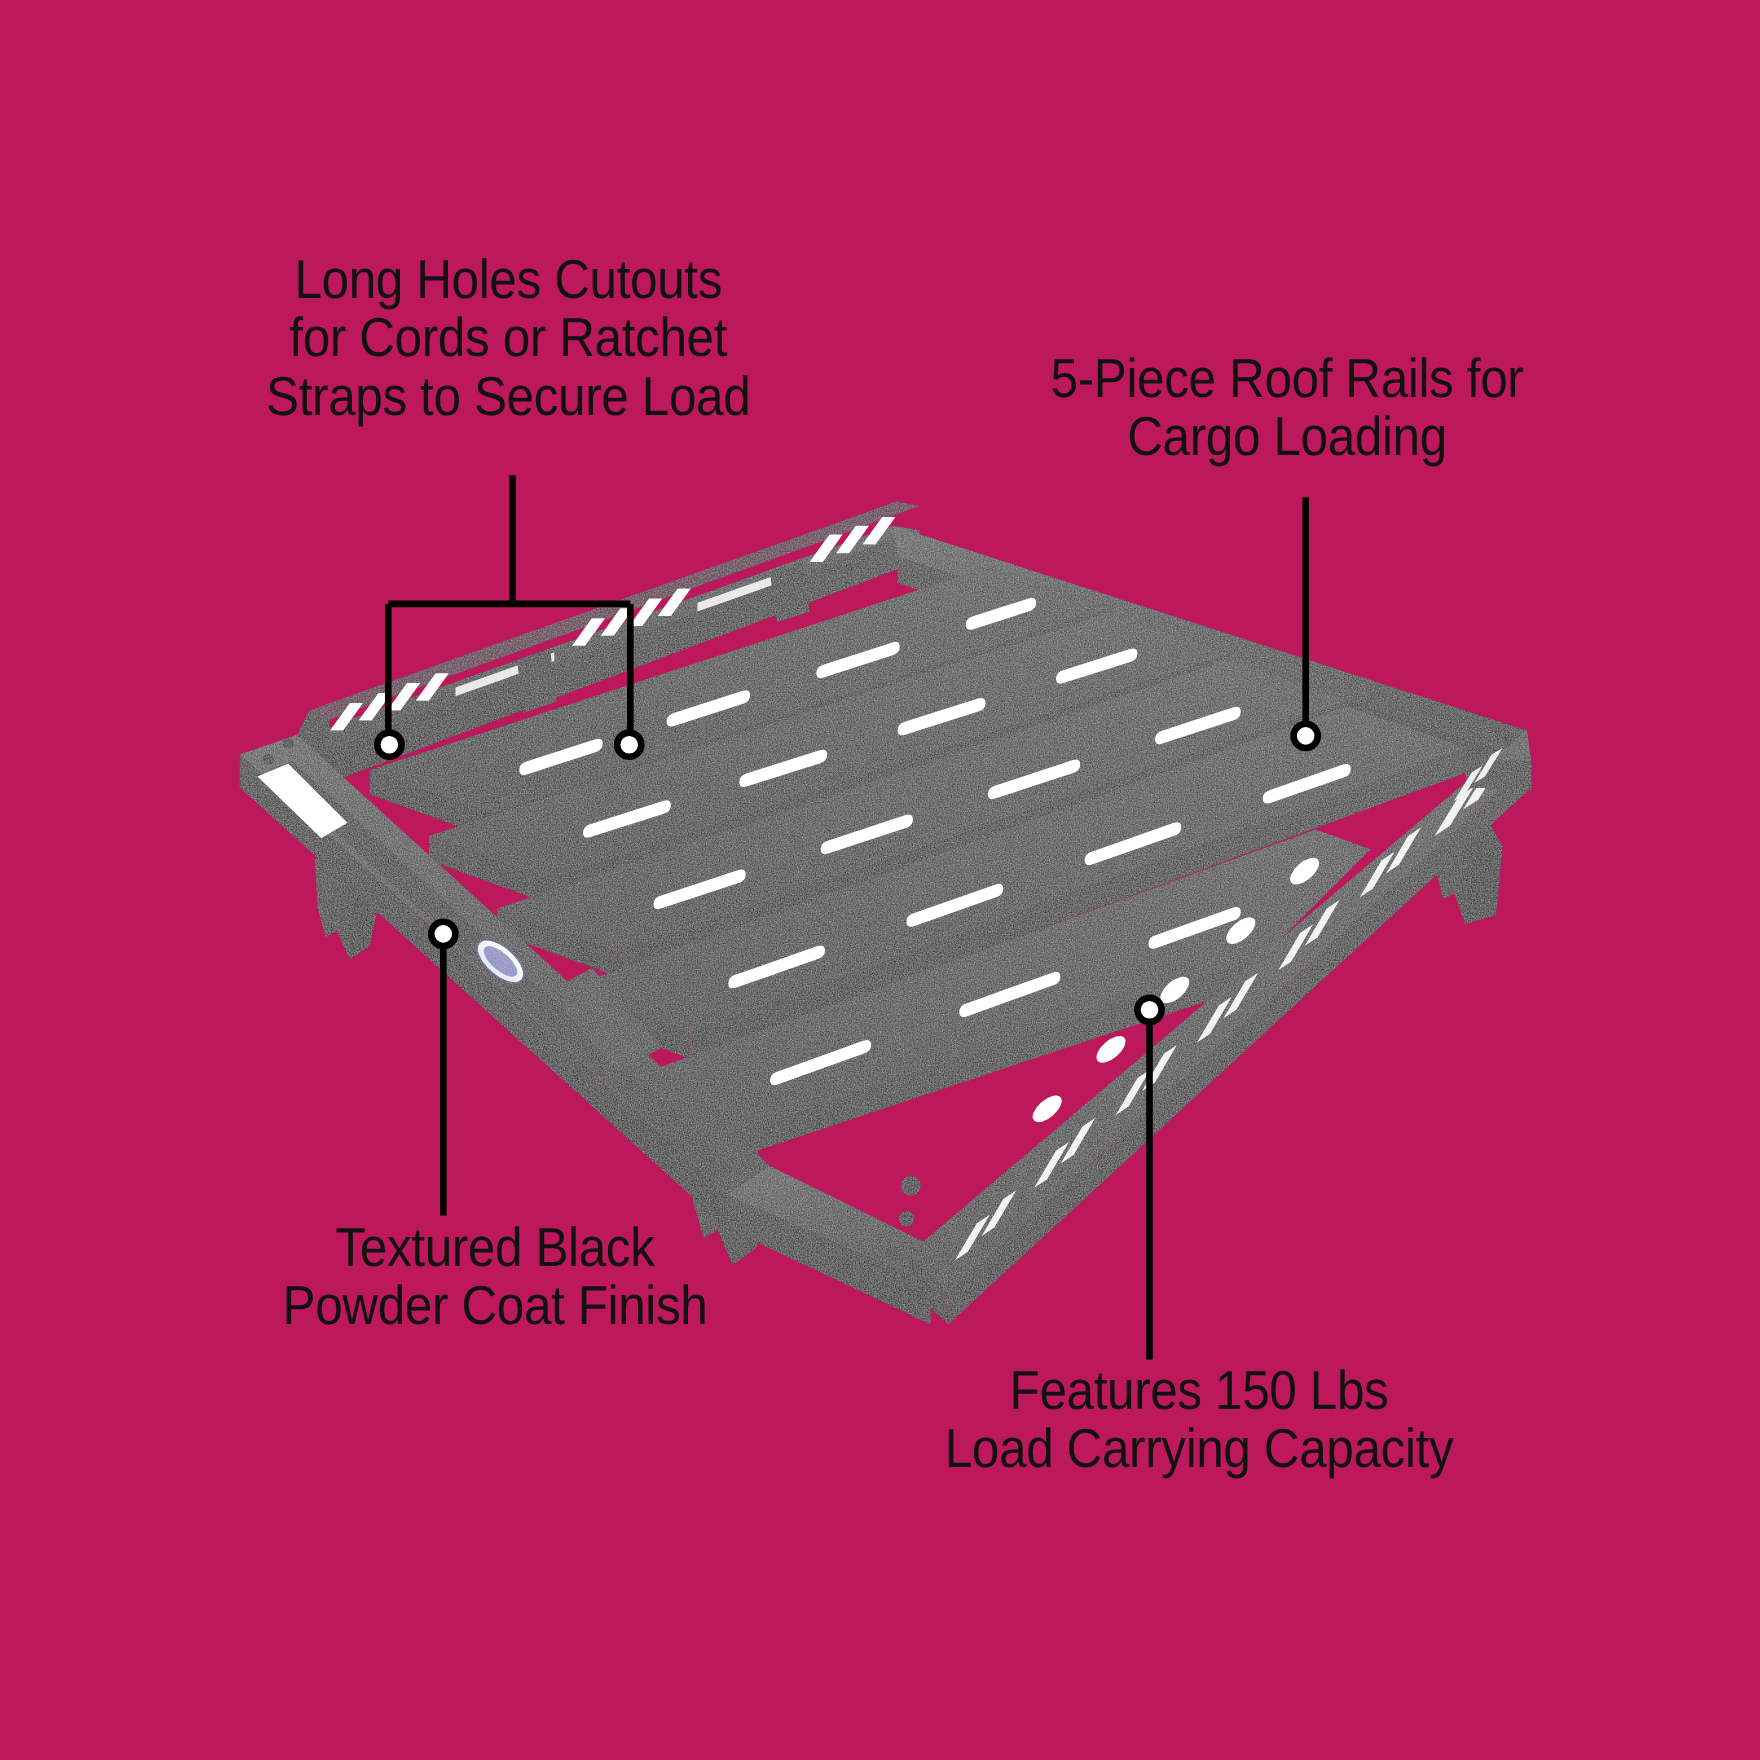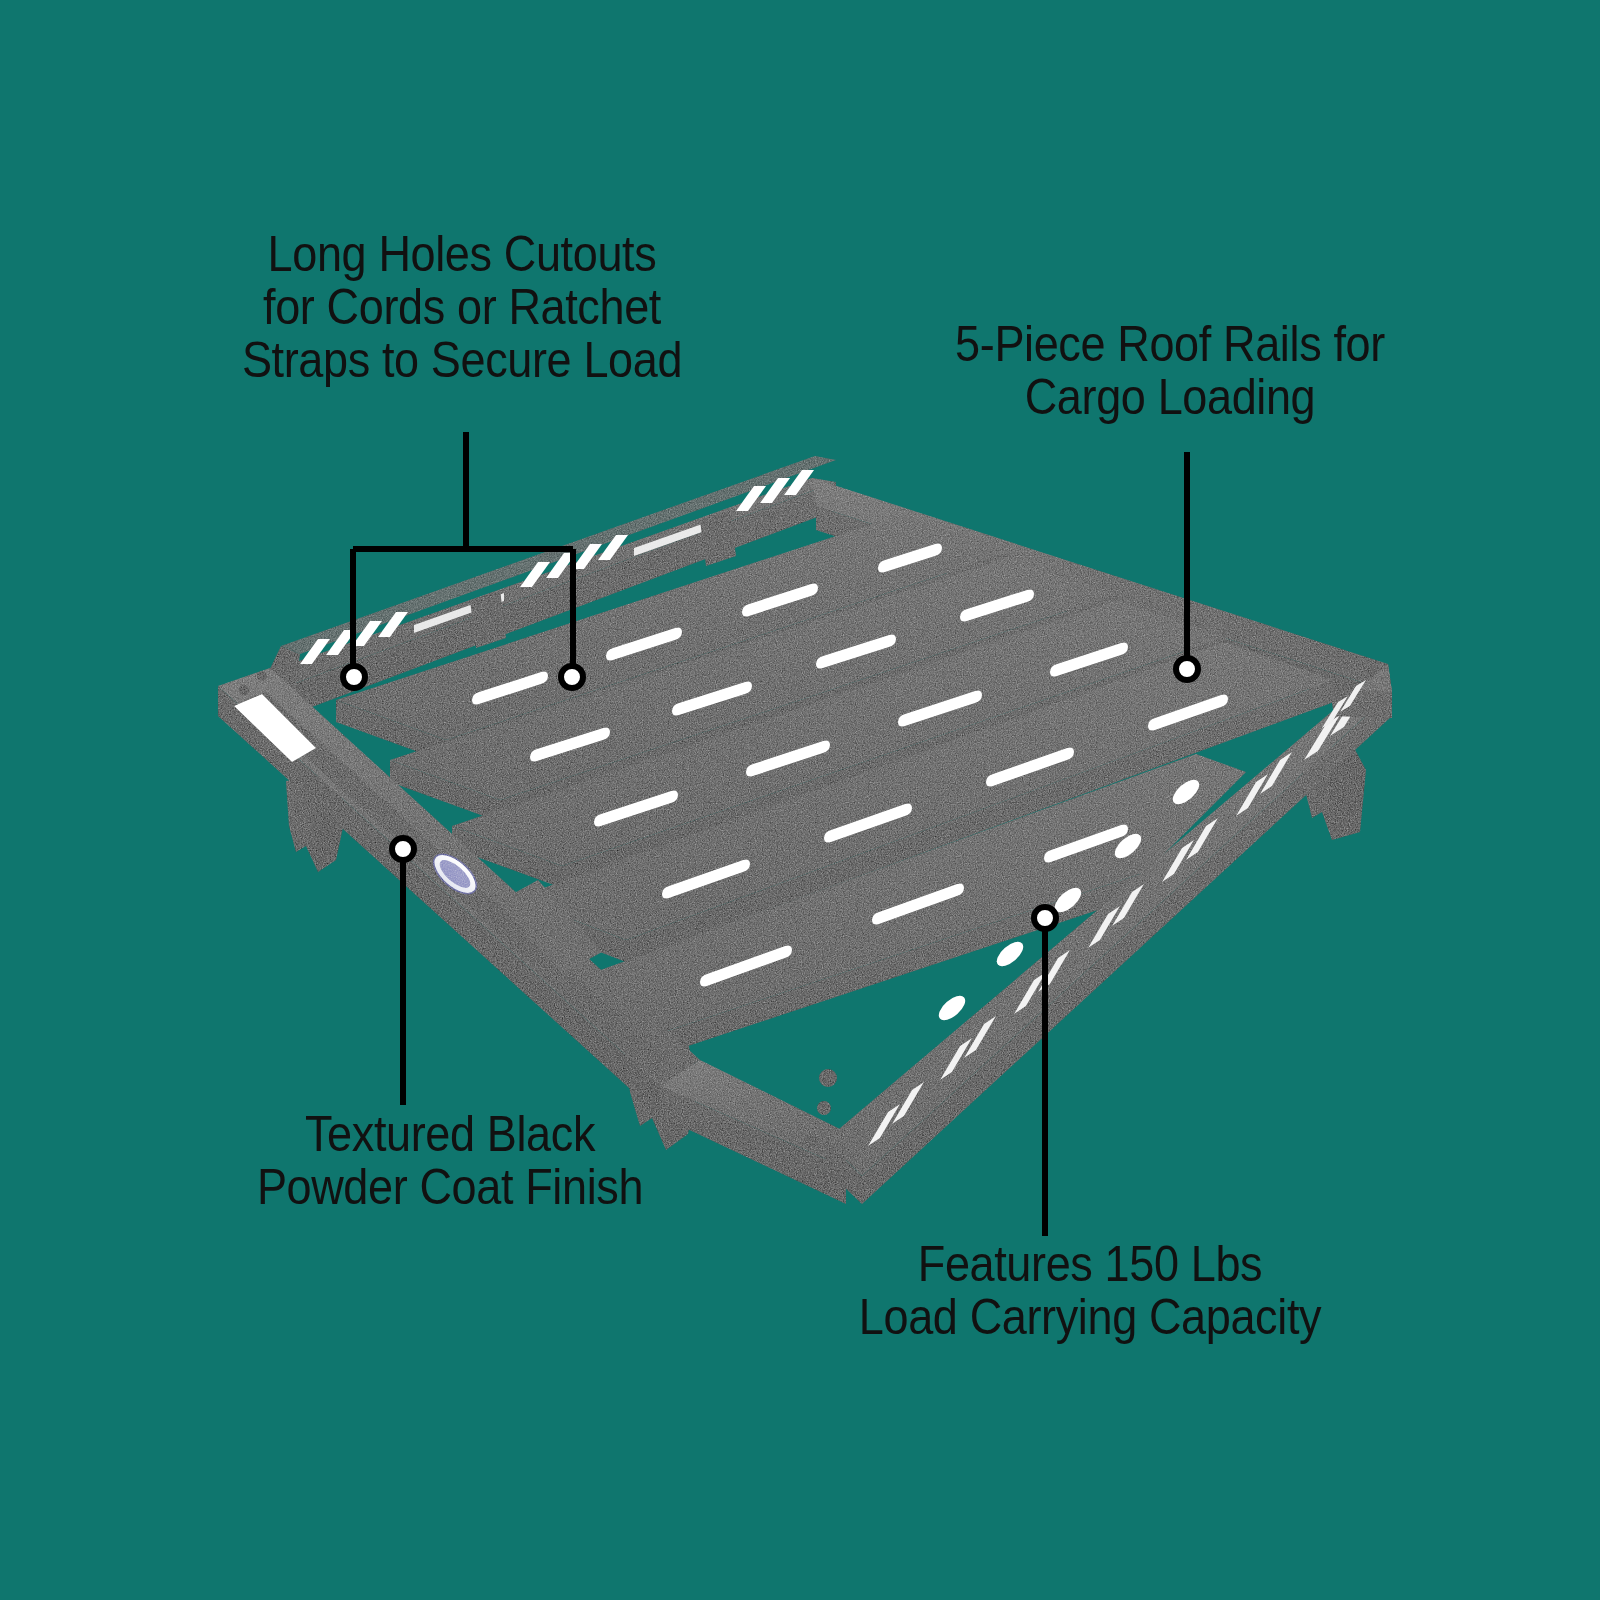--- a/index.html
+++ b/index.html
@@ -2,21 +2,21 @@
 <html><head>
 <meta charset="utf-8">
 <title>Roof Rack Feature Diagram</title>
 <style>
   html,body{margin:0;padding:0;background:#ffffff;}
   body{
     width:1600px;height:1600px;
     font-family:"Liberation Sans","DejaVu Sans",sans-serif;
     overflow:hidden;position:relative;
   }
-  #stage{position:absolute;inset:0;width:1600px;height:1600px;background:#0f766e;}
+  #stage{position:absolute;inset:0;width:1600px;height:1600px;background:#be185d;}
   #art{position:absolute;left:0;top:0;width:1600px;height:1600px;}
   .calloutText{
     position:absolute;
     color:#111111;
     font-weight:500;
     line-height:1.06;
     text-align:center;
     white-space:pre-line;
     letter-spacing:-0.4px;
     transform:scaleX(0.90);

